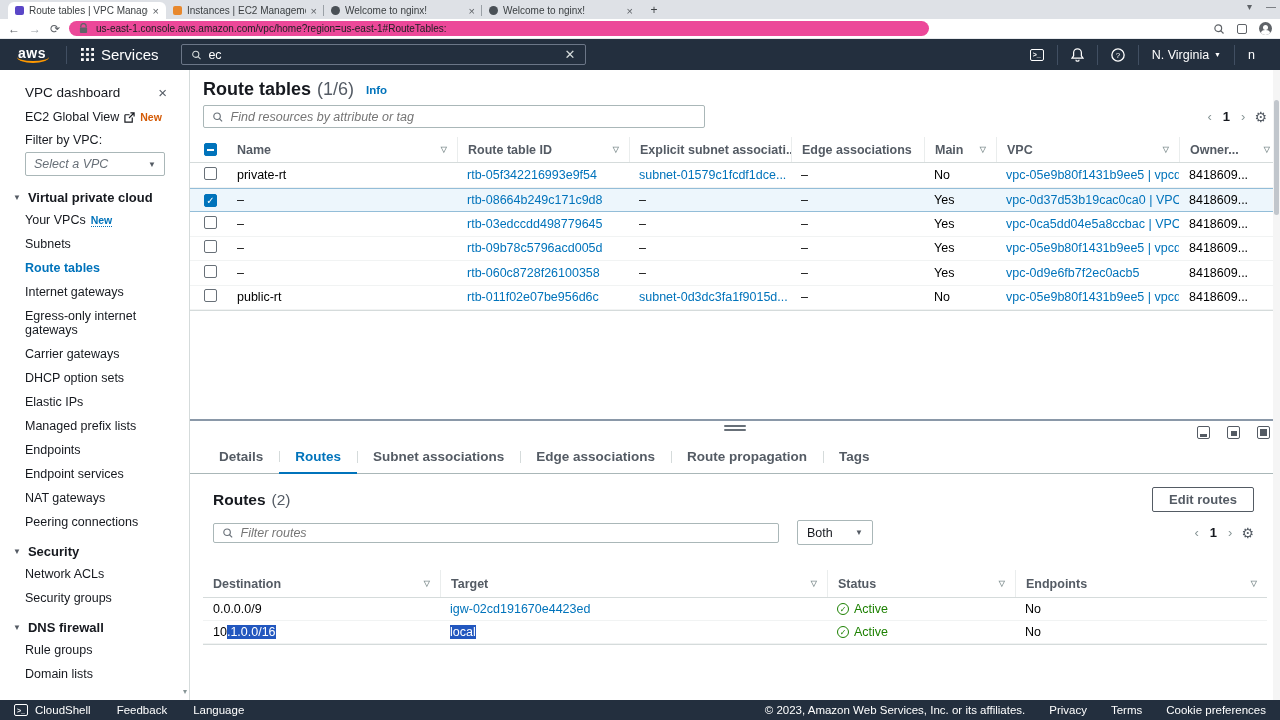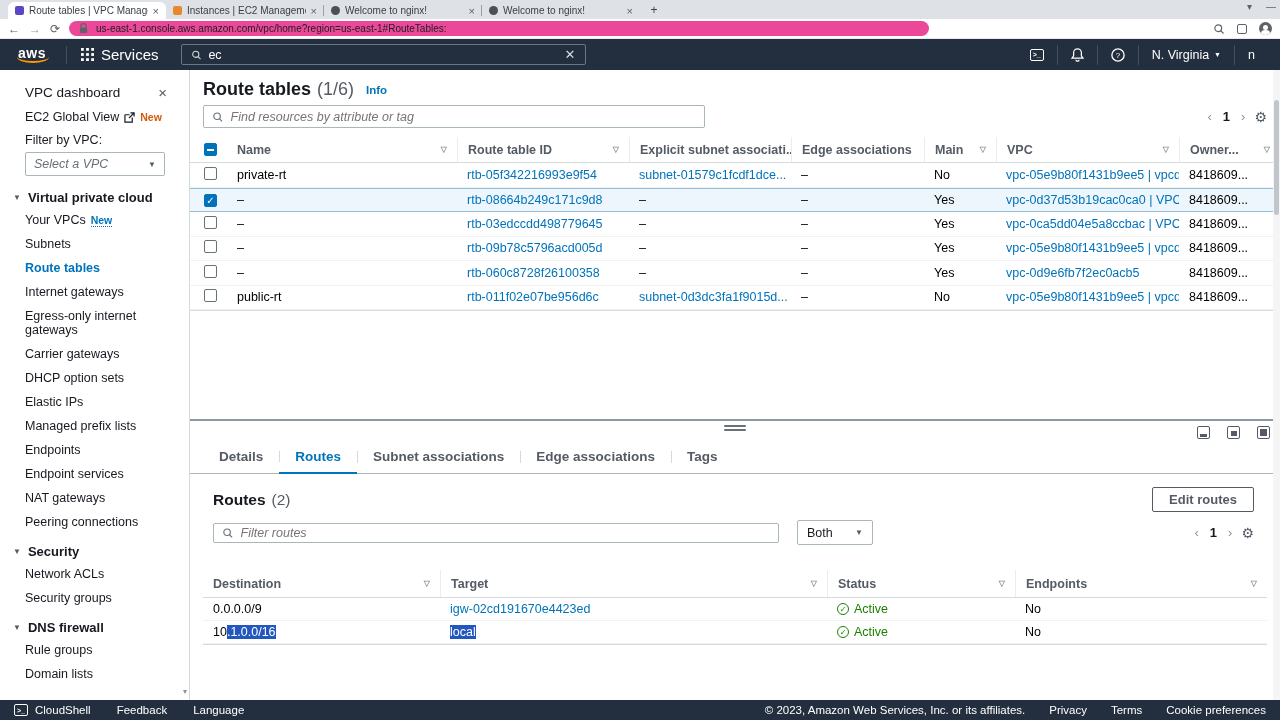--- a/index.html
+++ b/index.html
@@ -461,20 +461,21 @@
         <div class="panel-icons">
           <span class="pi small"></span>
           <span class="pi med"></span>
           <span class="pi large"></span>
         </div>
         <div class="panel-tabs">
           <span class="ptab">Details</span>
           <span class="ptab active">Routes</span>
           <span class="ptab">Subnet associations</span>
           <span class="ptab">Edge associations</span>
+          <span class="ptab">Route propagation</span>
           <span class="ptab">Tags</span>
         </div>
 
         <div class="routes-head">
           <span class="routes-title">Routes</span>
           <span class="routes-count">(2)</span>
           <button class="btn" style="margin-left:auto">Edit routes</button>
         </div>
         <div class="filter-row">
           <div class="filter-box">

